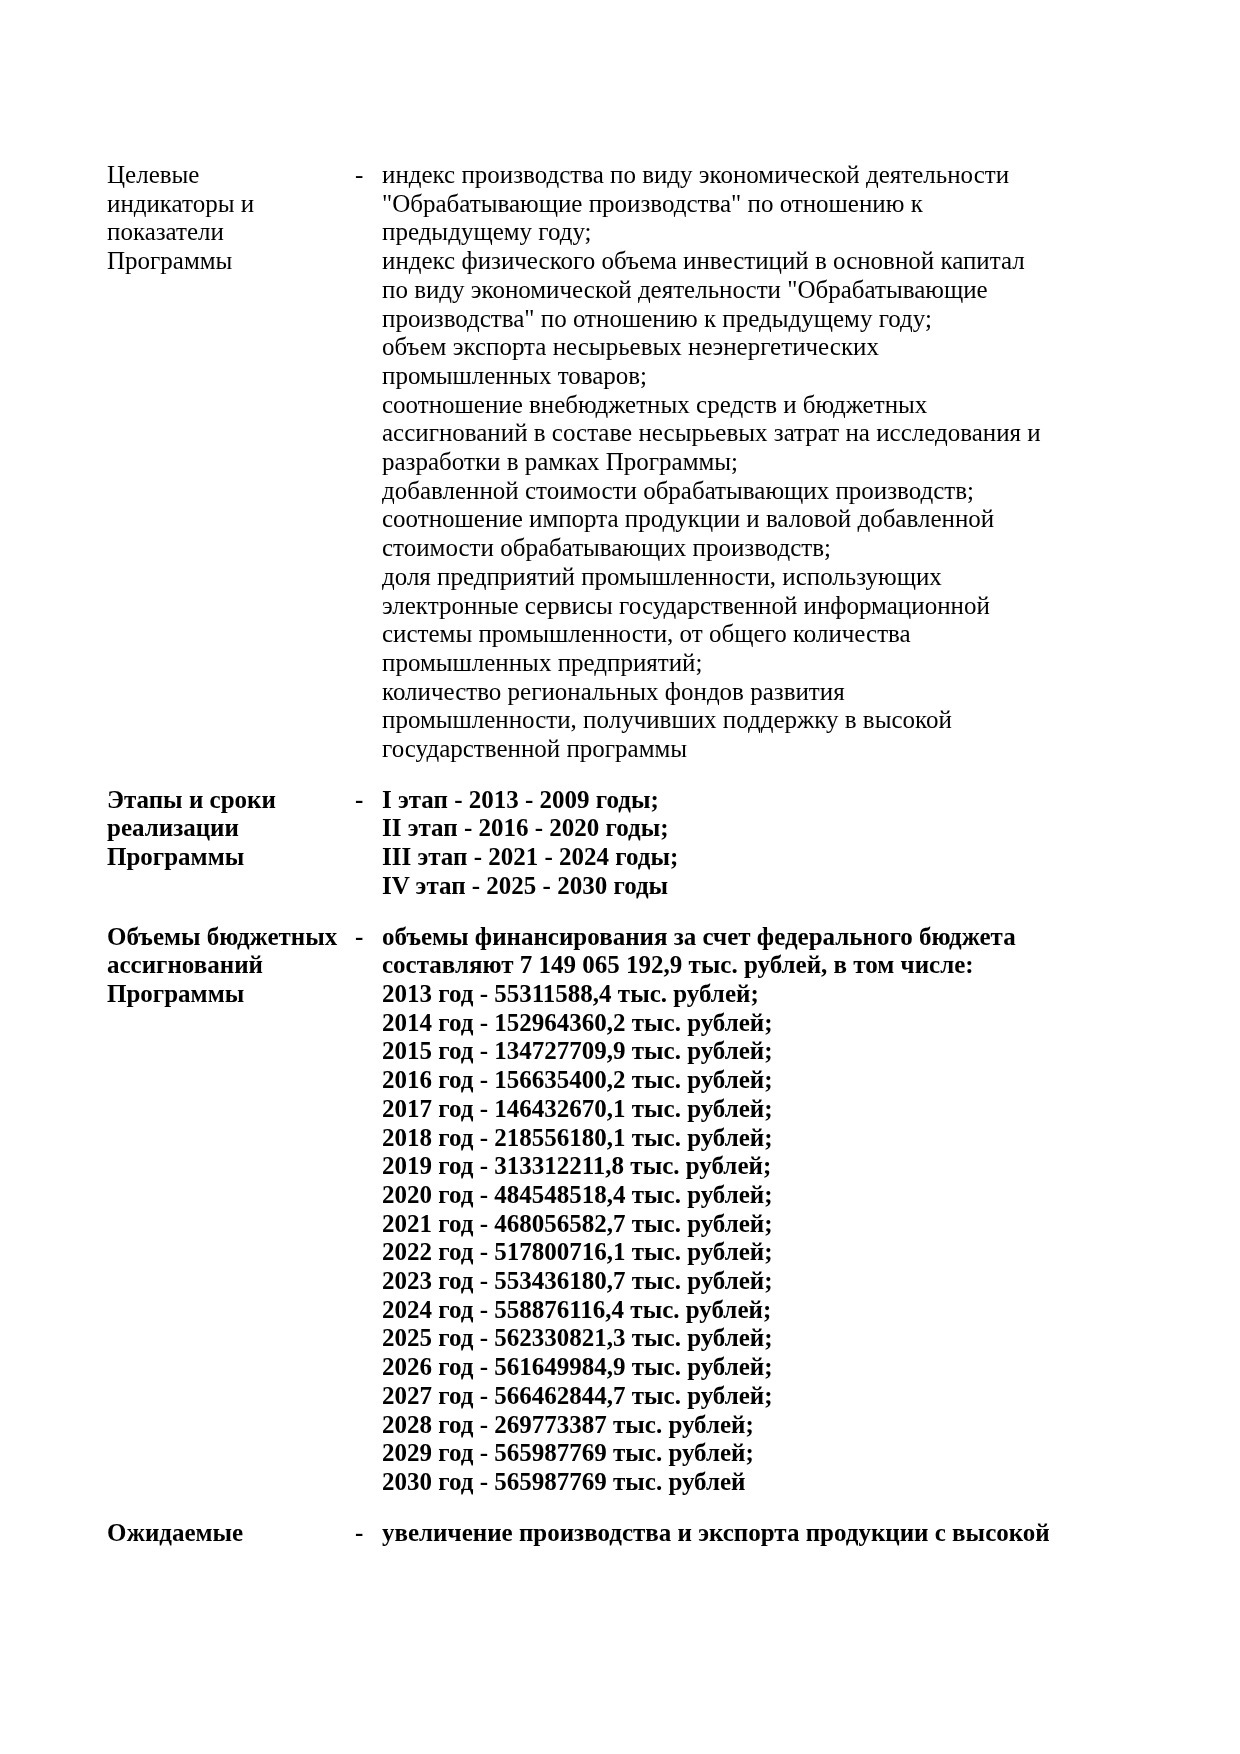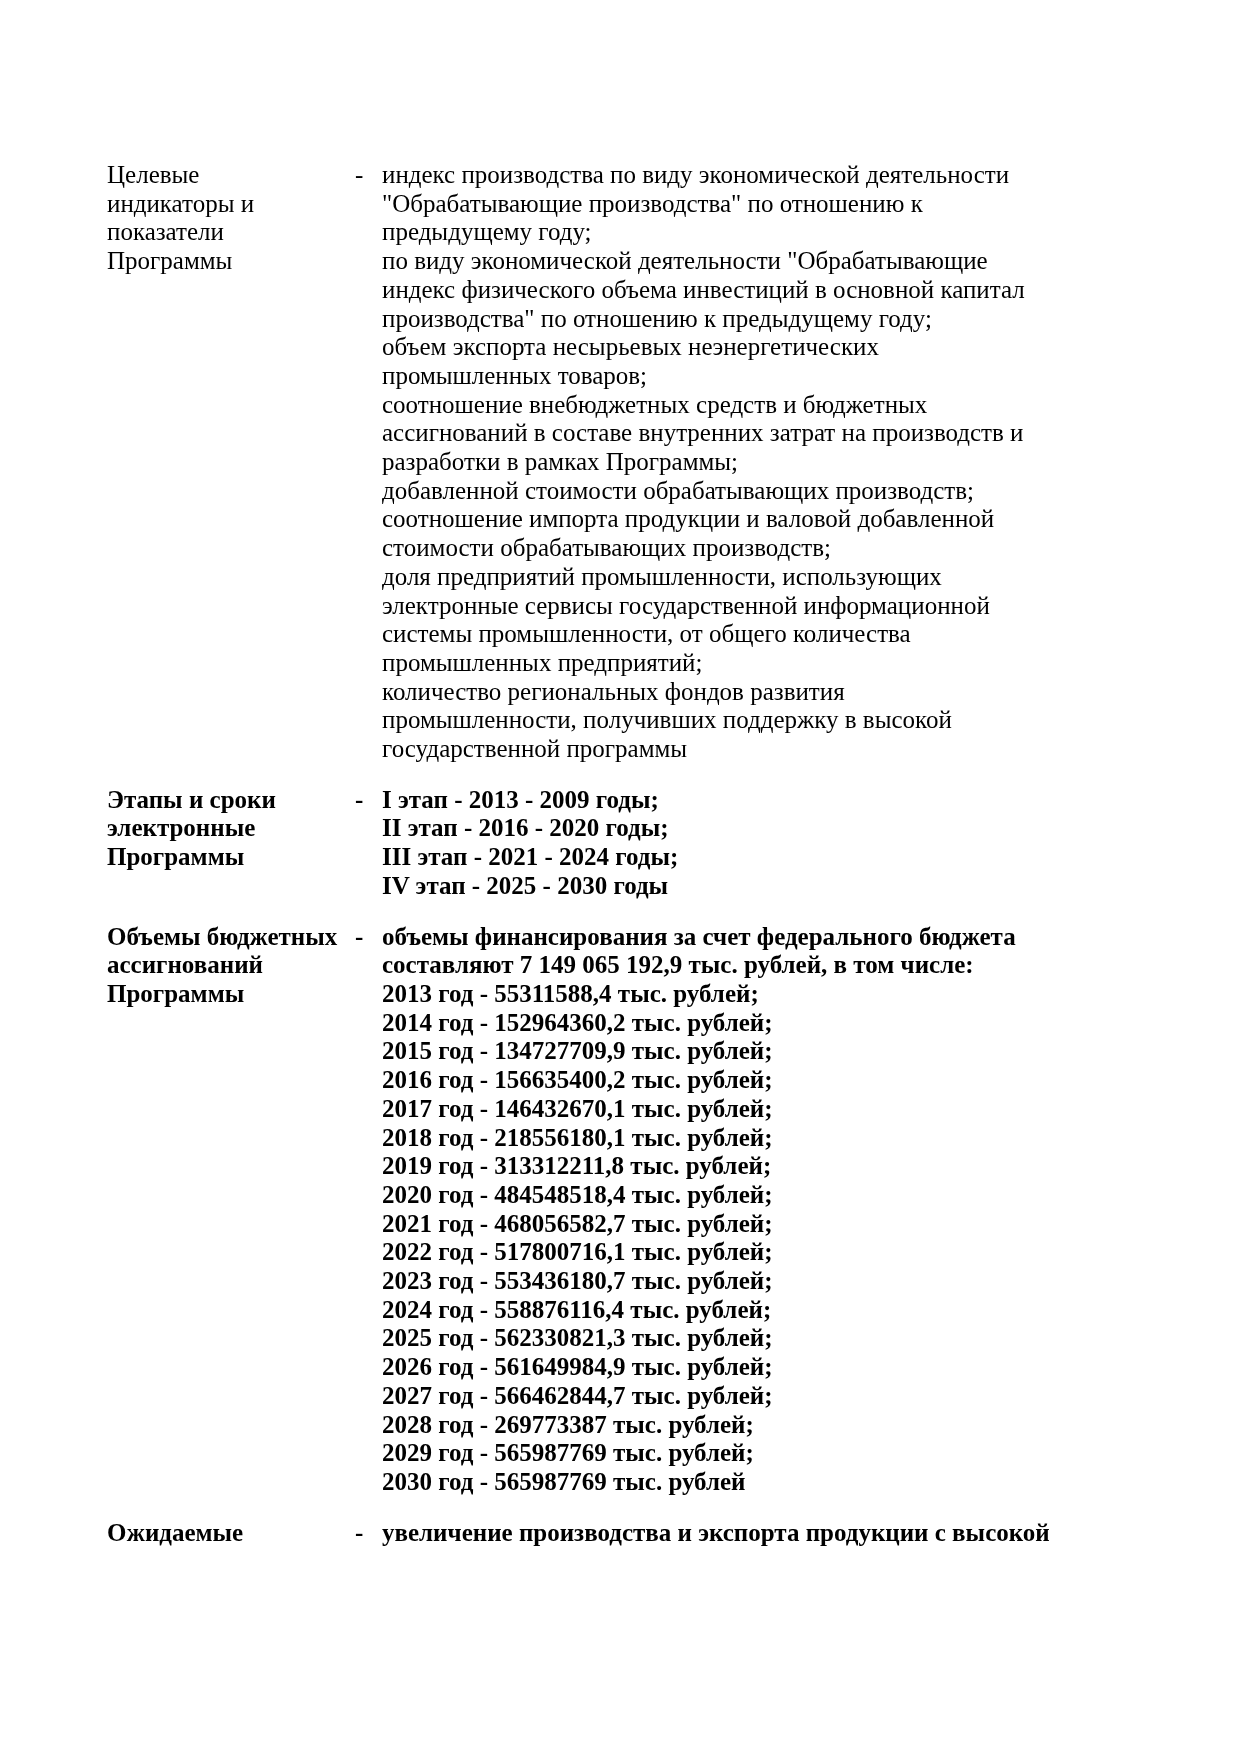--- a/index.html
+++ b/index.html
@@ -40,45 +40,45 @@
         <div class="line">Целевые</div>
         <div class="line">индикаторы и</div>
         <div class="line">показатели</div>
         <div class="line">Программы</div>
       </div>
     <div class="dash">-</div>
     <div class="body">
         <div class="line">индекс производства по виду экономической деятельности</div>
         <div class="line">"Обрабатывающие производства" по отношению к</div>
         <div class="line">предыдущему году;</div>
+        <div class="line">индекс физического объема инвестиций в основной капитал</div>
         <div class="line">по виду экономической деятельности "Обрабатывающие</div>
-        <div class="line">индекс физического объема инвестиций в основной капитал</div>
         <div class="line">производства" по отношению к предыдущему году;</div>
         <div class="line">объем экспорта несырьевых неэнергетических</div>
         <div class="line">промышленных товаров;</div>
         <div class="line">соотношение внебюджетных средств и бюджетных</div>
-        <div class="line">ассигнований в составе внутренних затрат на производств и</div>
+        <div class="line">ассигнований в составе несырьевых затрат на исследования и</div>
         <div class="line">разработки в рамках Программы;</div>
         <div class="line">добавленной стоимости обрабатывающих производств;</div>
         <div class="line">соотношение импорта продукции и валовой добавленной</div>
         <div class="line">стоимости обрабатывающих производств;</div>
         <div class="line">доля предприятий промышленности, использующих</div>
         <div class="line">электронные сервисы государственной информационной</div>
         <div class="line">системы промышленности, от общего количества</div>
         <div class="line">промышленных предприятий;</div>
         <div class="line">количество региональных фондов развития</div>
         <div class="line">промышленности, получивших поддержку в высокой</div>
         <div class="line">государственной программы</div>
       </div>
   </section>
 
   <section class="row">
     <div class="label">
         <div class="line">Этапы и сроки</div>
-        <div class="line">электронные</div>
+        <div class="line">реализации</div>
         <div class="line">Программы</div>
       </div>
     <div class="dash">-</div>
     <div class="body">
         <div class="line">I этап - 2013 - 2009 годы;</div>
         <div class="line">II этап - 2016 - 2020 годы;</div>
         <div class="line">III этап - 2021 - 2024 годы;</div>
         <div class="line">IV этап - 2025 - 2030 годы</div>
       </div>
   </section>

